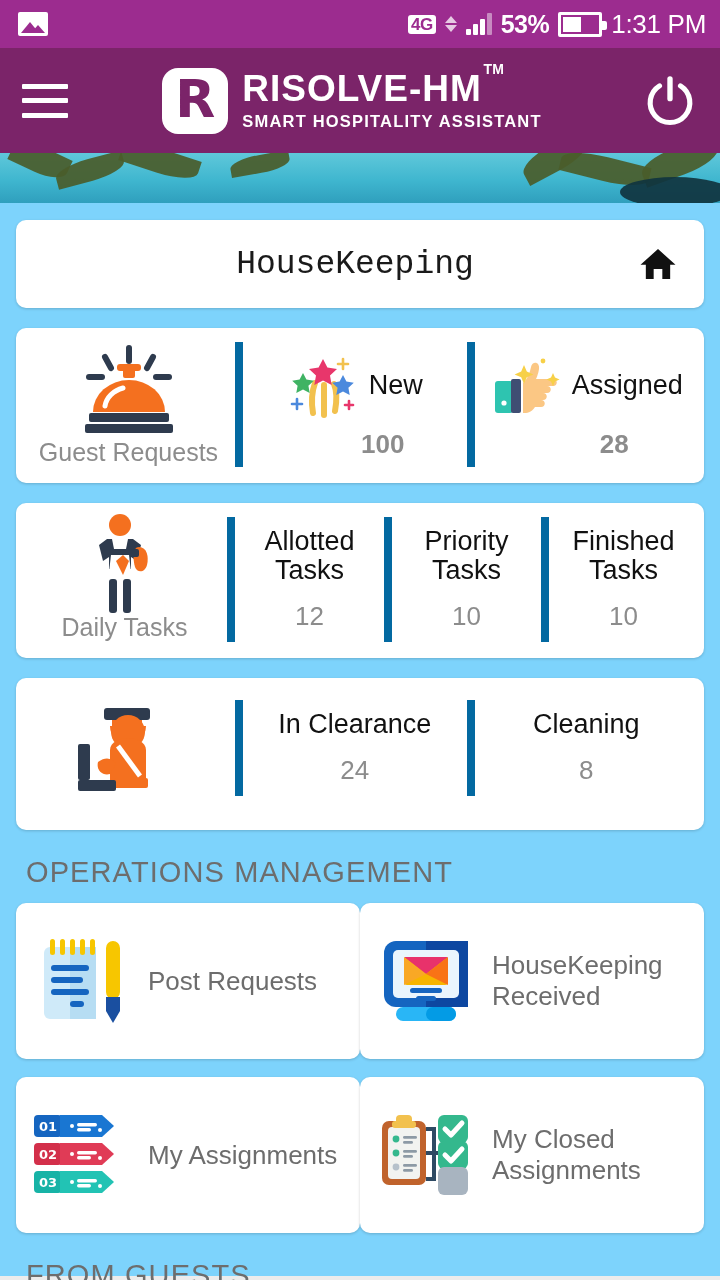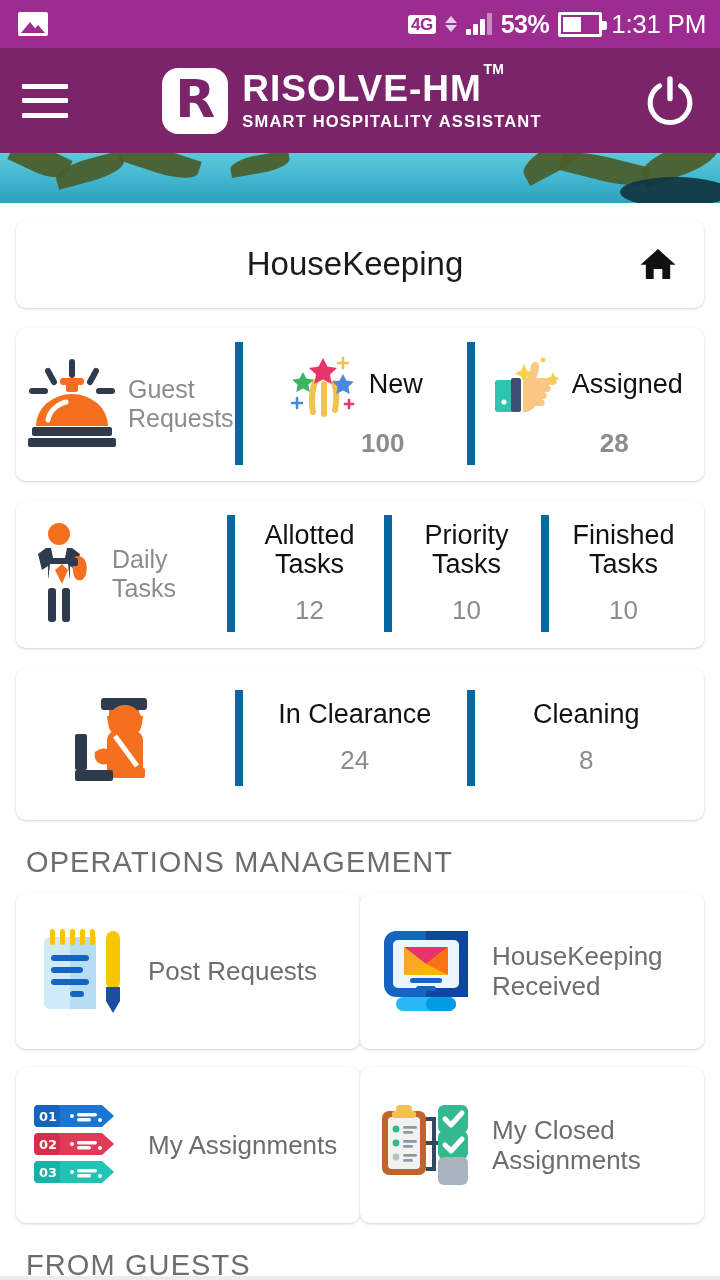--- a/index.html
+++ b/index.html
@@ -2,21 +2,21 @@
 <html><head>
 <meta charset="utf-8">
 <style>
   * { box-sizing: border-box; margin: 0; padding: 0; }
   html, body {
     width: 720px; height: 1280px;
     font-family: "Liberation Sans", sans-serif;
     background: #ececec;
     overflow: hidden;
   }
-  #app { position: relative; width: 720px; height: 1276px; background: #ffffff; }
+  #app { position: relative; width: 720px; height: 1276px; background: #7dd3fc; }
 
   
   .statusbar {
     height: 48px; background: #9c2c8f;
     display: flex; align-items: center; justify-content: space-between;
     padding: 0 14px 0 18px; color: #fff;
   }
   .sb-left { display: flex; align-items: center; gap: 10px; }
   .sb-right { display: flex; align-items: center; gap: 9px; }
   .img-icon { width: 30px; height: 24px; background: #fff; border-radius: 2px; position: relative; overflow: hidden; }
@@ -56,26 +56,26 @@
 
   
   .banner { height: 50px; width: 100%; position: relative; overflow: hidden;
     background: linear-gradient(180deg,#5fc8da 0%,#3fb6cf 55%,#2f9fbd 100%); }
   .leaf { position: absolute; background: #4a5c2a; border-radius: 50% 0 50% 0; opacity: .92; }
 
   
   .content { padding: 0 16px; }
   .card { background: #fff; border-radius: 10px; box-shadow: 0 1px 3px rgba(0,0,0,.18); }
 
-  .title-card { margin-top: 17px; height: 88px; display: flex; align-items: center; padding: 0 24px; }
+  .title-card { margin-top: 17px; height: 88px; display: flex; align-items: center; padding: 0 24px; font-family: Liberation Mono, monospace; }
   .title-card h1 { flex: 1; text-align: center; font-size: 33px; font-weight: normal; color: #1a1a1a; margin-left: 34px; }
   .home-ico { width: 44px; height: 40px; flex: none; }
 
   .stat-card { margin-top: 20px; display: flex; align-items: stretch; padding: 14px 6px 16px; }
-  .stat-lead { width: 213px; flex: none; display: flex; flex-direction: row; align-items: center; justify-content: center; gap: 6px; }
+  .stat-lead { width: 213px; flex: none; display: flex; flex-direction: column; align-items: center; justify-content: center; }
   .stat-lead .lead-ico { height: 96px; display: flex; align-items: center; justify-content: center; }
   .stat-lead .lead-label { font-size: 25px; color: #8c8c8c; }
   .stat-col { flex: 1; border-left: 8px solid #0369a1; display: flex; flex-direction: column;
     align-items: center; justify-content: center; padding: 6px 4px; }
   .stat-row { display: flex; align-items: center; justify-content: center; gap: 8px; }
   .stat-ico { width: 74px; height: 74px; flex: none; display: flex; align-items: center; justify-content: center; }
   .stat-name { font-size: 27px; color: #111; text-align: center; line-height: 1.08; }
   .stat-val { font-size: 26px; color: #8c8c8c; margin-top: 16px; }
   .stat-col.with-ico .stat-val { margin-top: 6px; margin-left: 56px; font-weight: bold; }
 

